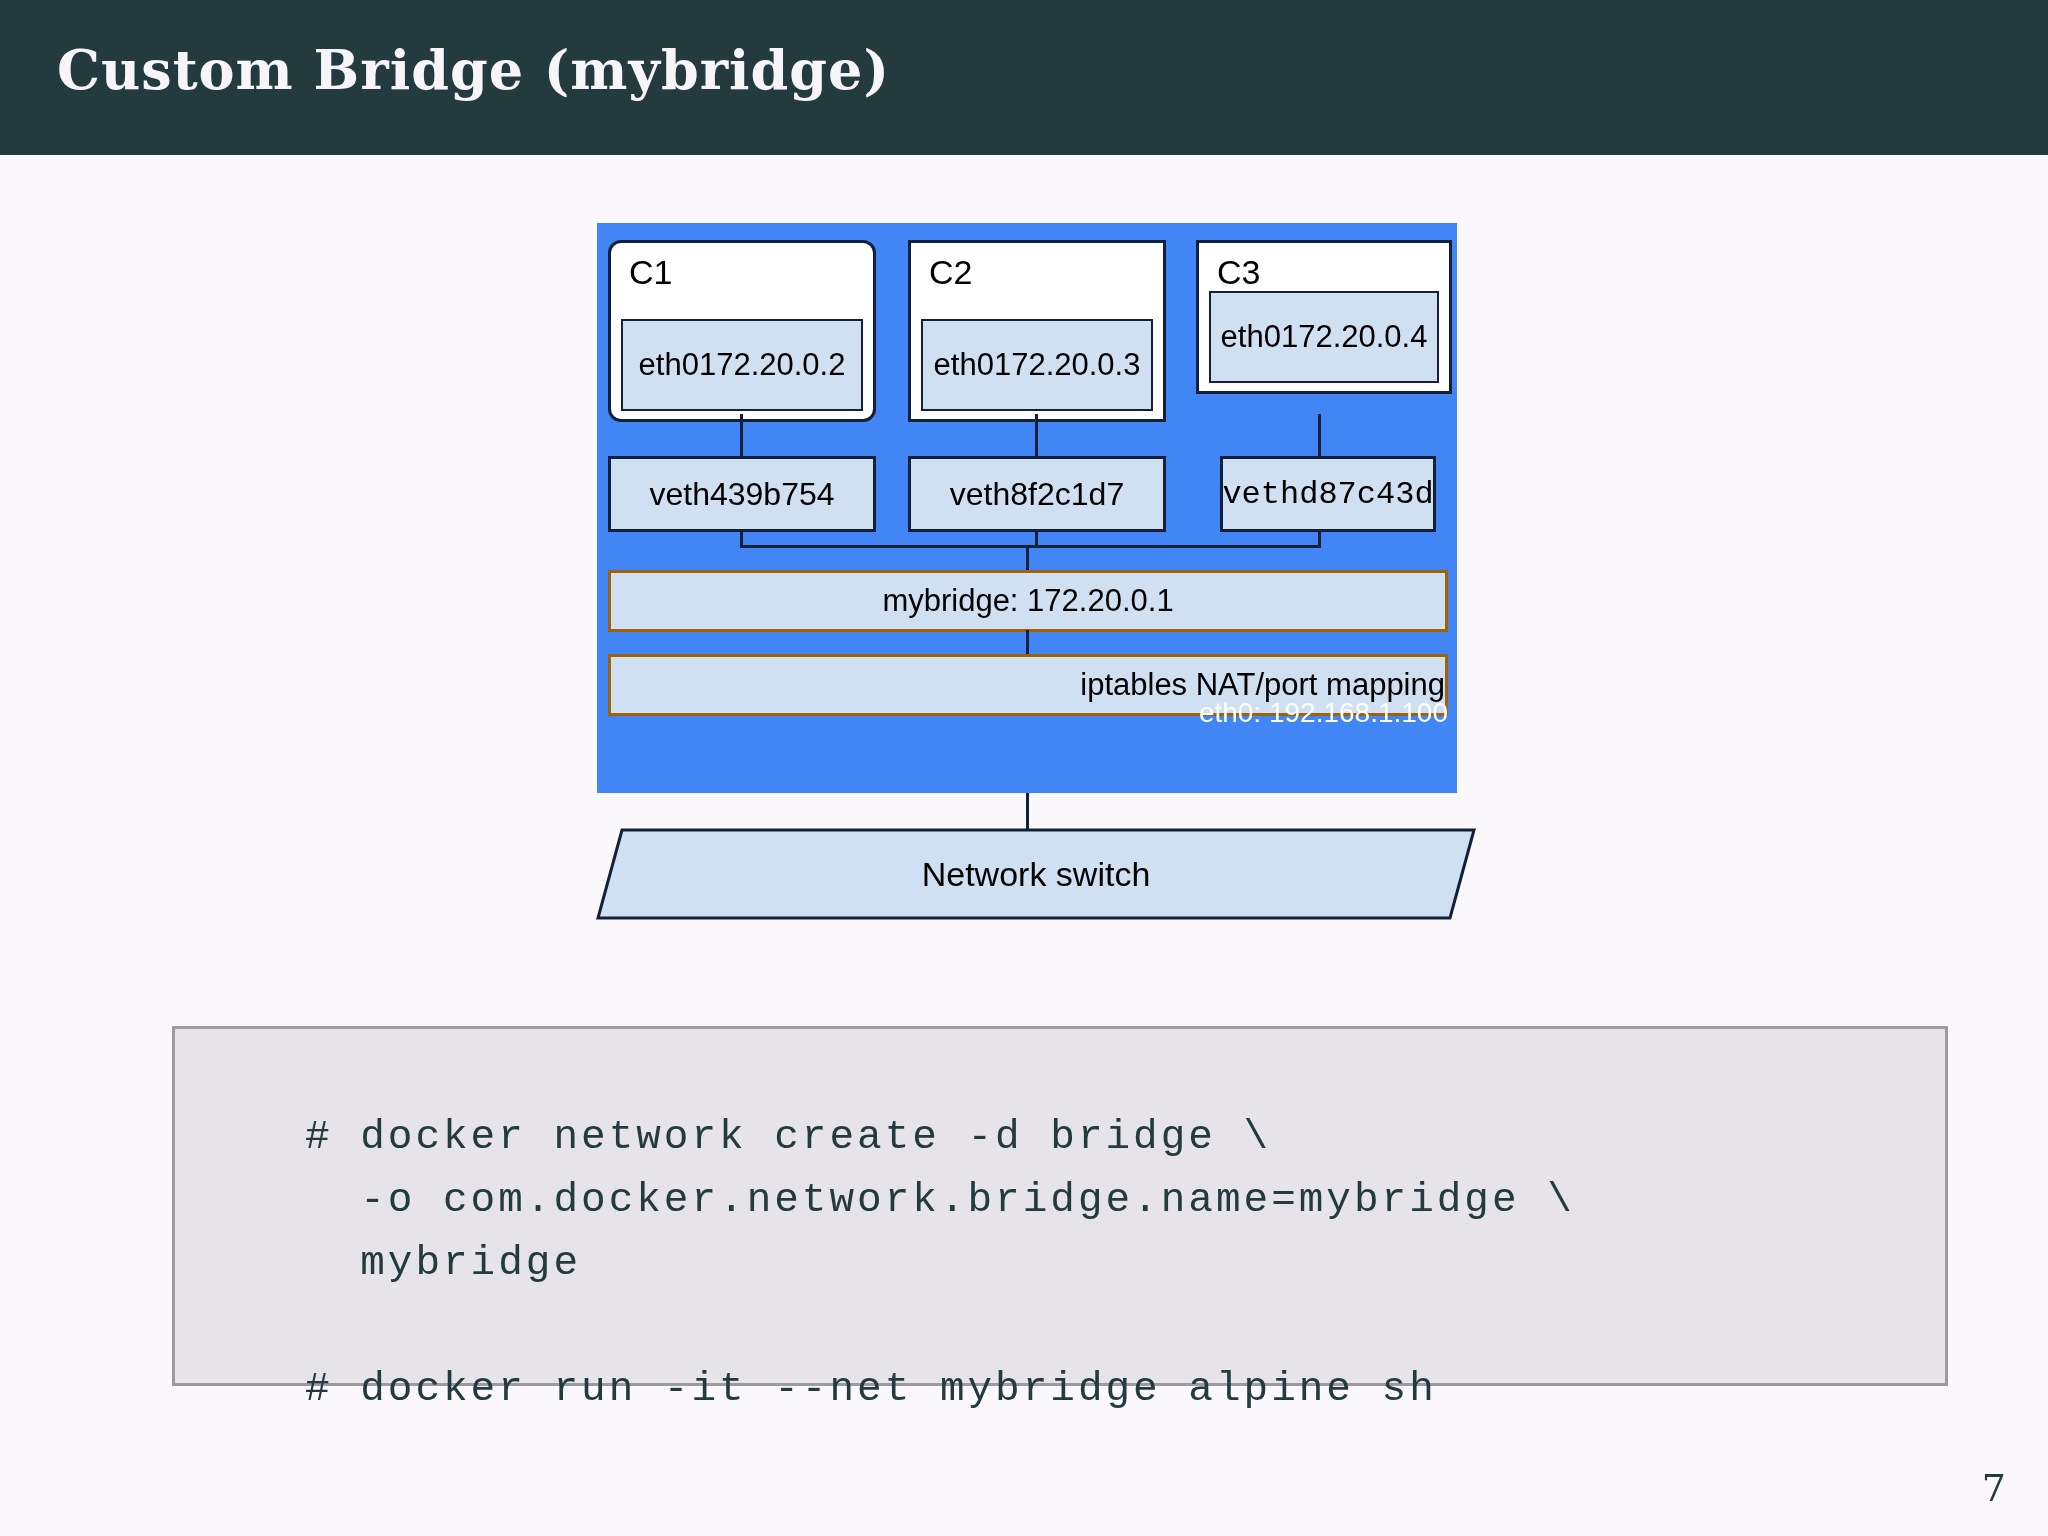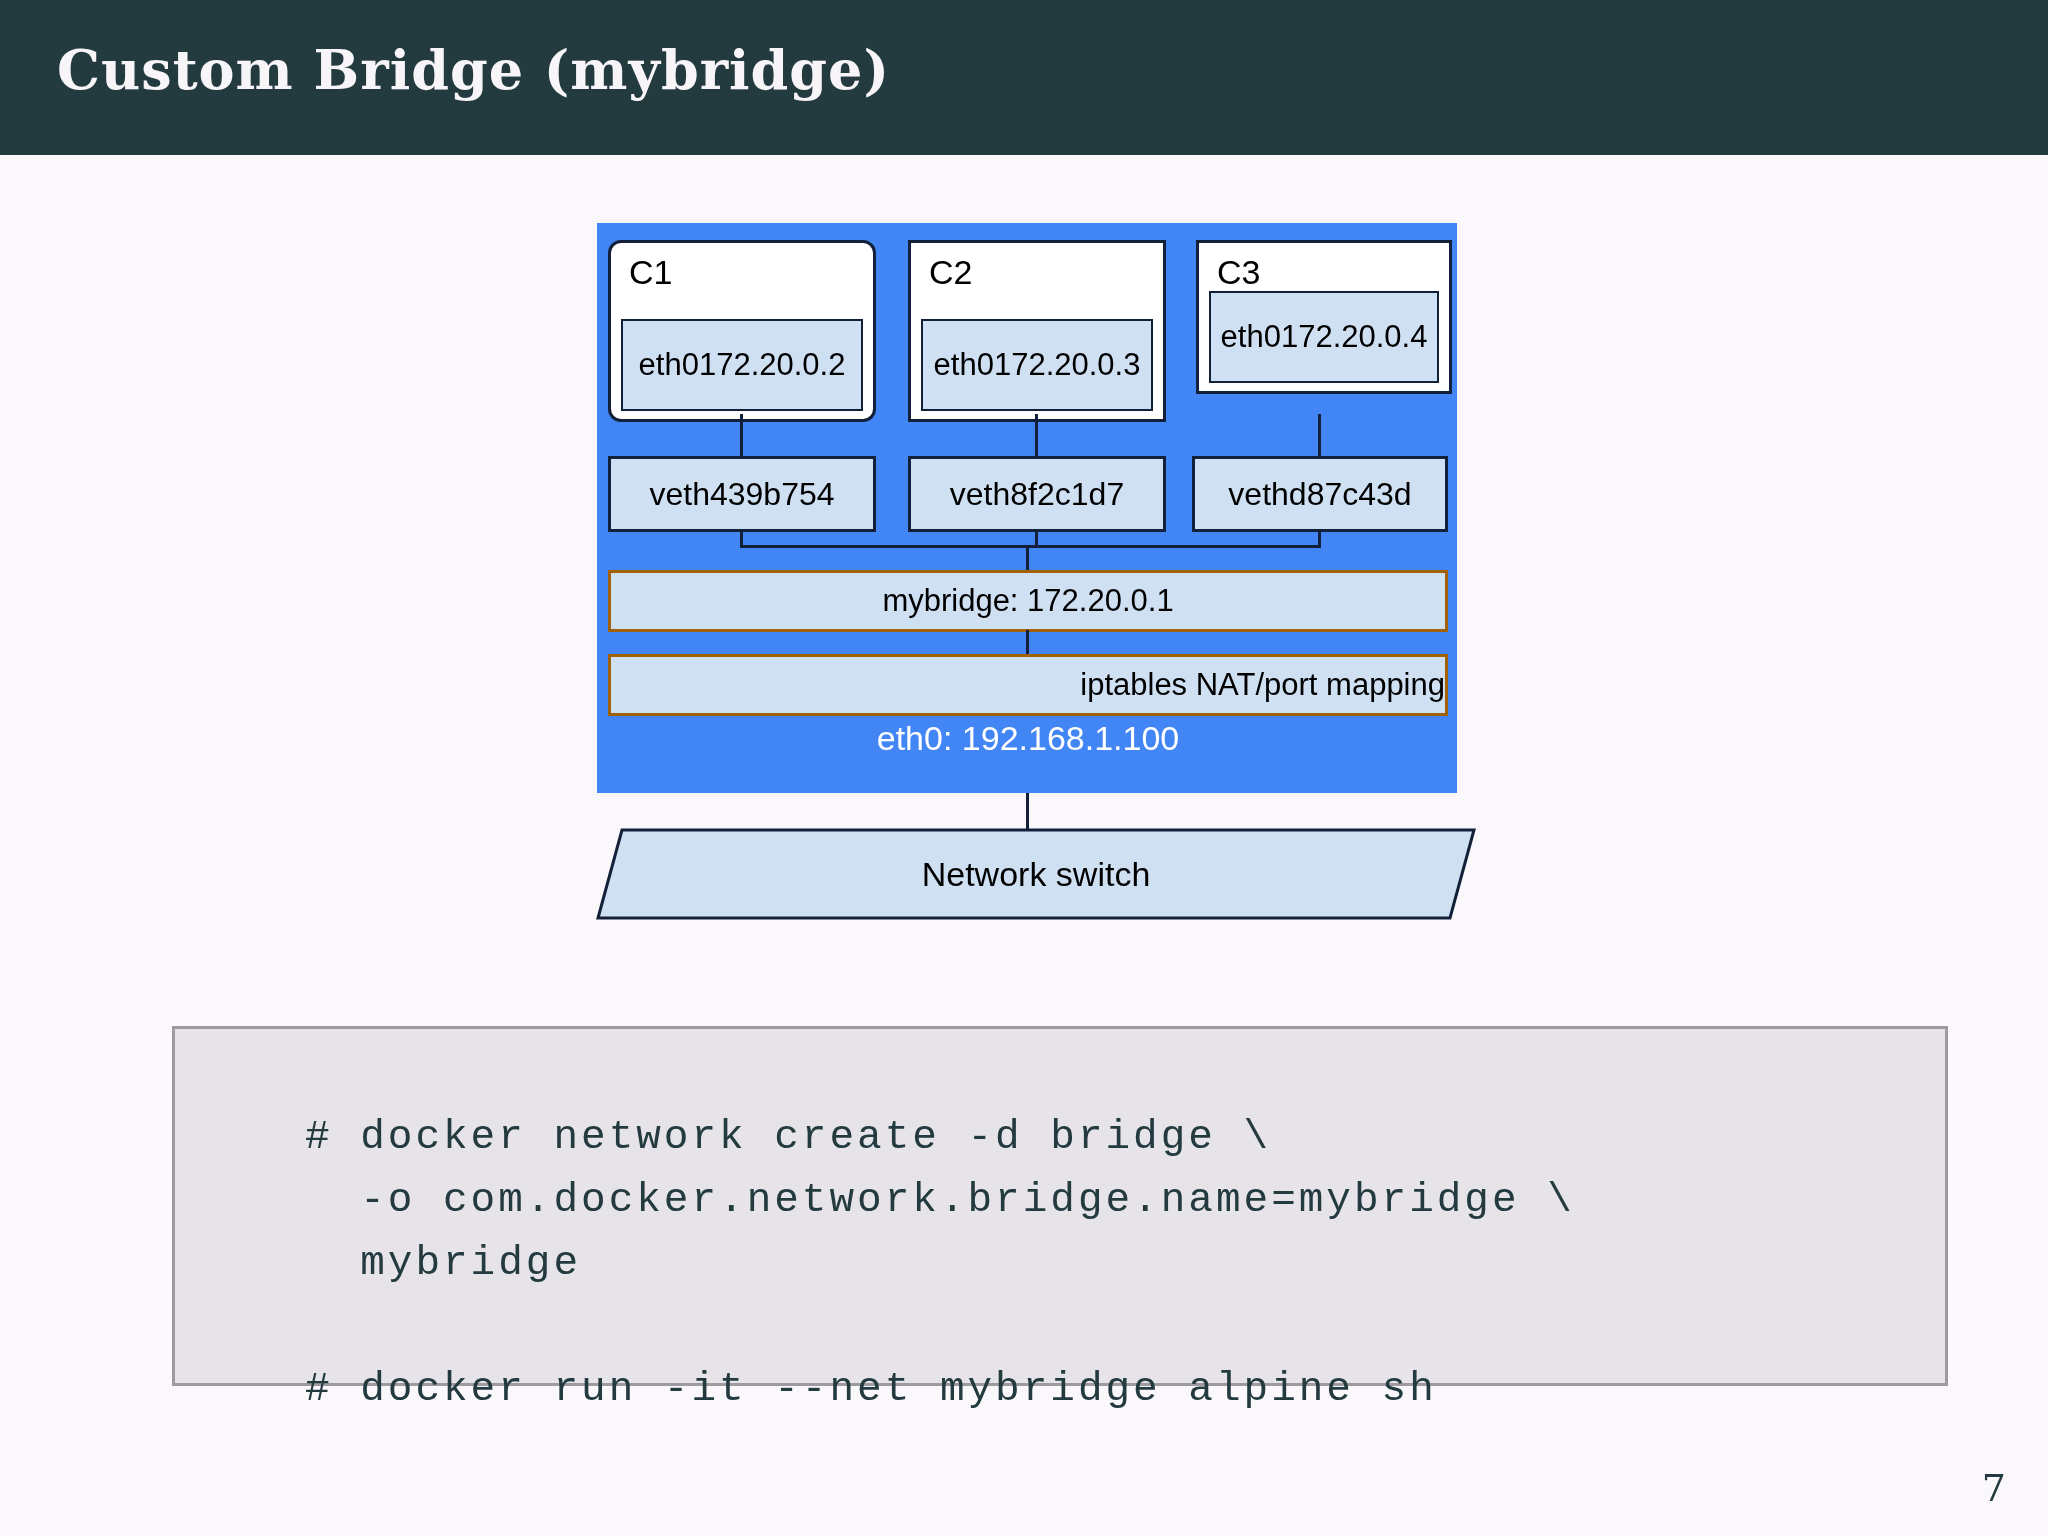--- a/index.html
+++ b/index.html
@@ -102,24 +102,24 @@
     align-items: center;
     justify-content: center;
   }
   .wide-box span {
     font-size: 31px;
     color: #000000;
     white-space: pre;
   }
   .host-eth {
     position: absolute;
-    left: 608px; top: 719px;
+    left: 608px; top: 697px;
     width: 840px;
-    text-align: center;
-    font-size: 34px;
+    text-align: right;
+    font-size: 28px;
     color: #ffffff;
     white-space: pre;
   }
   .line-v {
     position: absolute;
     width: 3px;
     background: #13203a;
   }
   .line-h {
     position: absolute;
@@ -211,21 +211,21 @@
   <div class="line-v" style="left:740px; top:414px; height:44px;"></div>
   <div class="line-v" style="left:1035px; top:414px; height:44px;"></div>
   <div class="line-v" style="left:1318px; top:414px; height:44px;"></div>
 
   <div class="veth-box" style="left:608px; top:456px; width:268px; height:76px;">
     <span>veth439b754</span>
   </div>
   <div class="veth-box" style="left:908px; top:456px; width:258px; height:76px;">
     <span>veth8f2c1d7</span>
   </div>
-  <div class="veth-box" style="left:1192px; top:456px; width:256px; height:76px;">
+  <div class="veth-box" style="left:1220px; top:456px; width:216px; height:76px;font-family:Liberation Mono, monospace;">
     <span>vethd87c43d</span>
   </div>
 
   <div class="line-v" style="left:740px; top:530px; height:18px;"></div>
   <div class="line-v" style="left:1035px; top:530px; height:18px;"></div>
   <div class="line-v" style="left:1318px; top:530px; height:18px;"></div>
 
   <div class="line-h" style="left:740px; top:545px; width:581px;"></div>
 
   <div class="line-v" style="left:1026px; top:545px; height:27px;"></div>

